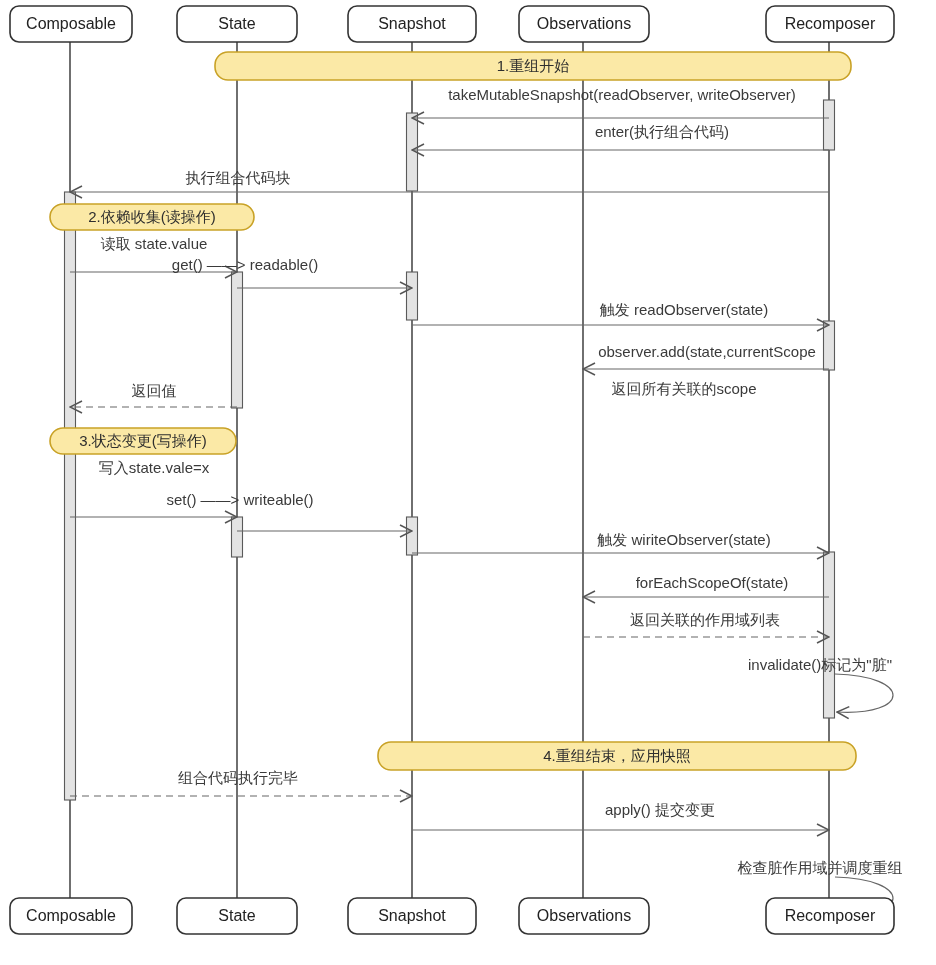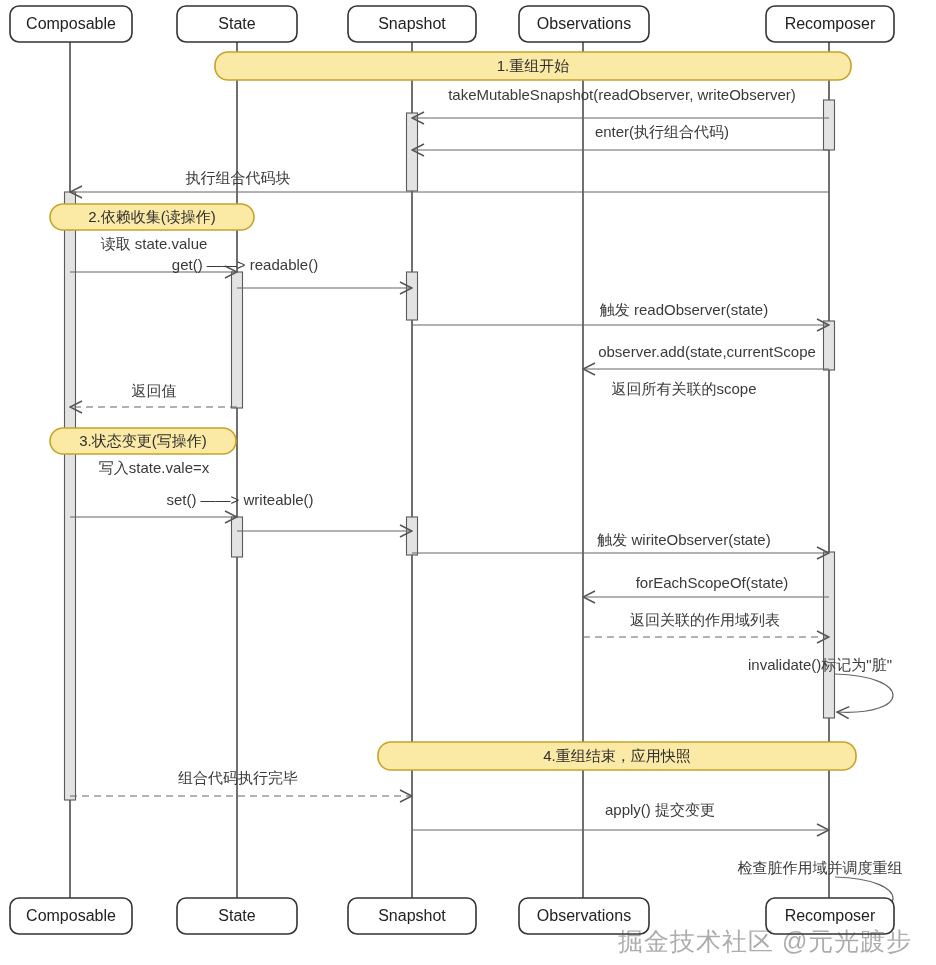--- a/index.html
+++ b/index.html
@@ -236,14 +236,13 @@
           <rect x="766" y="6" width="128" height="36" rx="9" ry="9" class="actor-box"></rect>
           <text x="830" y="25" class="actor-label">Recomposer</text>
         </g>
         <g>
           <rect x="766" y="898" width="128" height="36" rx="9" ry="9" class="actor-box"></rect>
           <text x="830" y="917" class="actor-label">Recomposer</text>
         </g>
       </g>
   </svg>
 
-  <div class="watermark" style="left: 618px; top: 925px;">掘金技术社区 @元光踱步</div>
 </div>
 
 </body></html>

